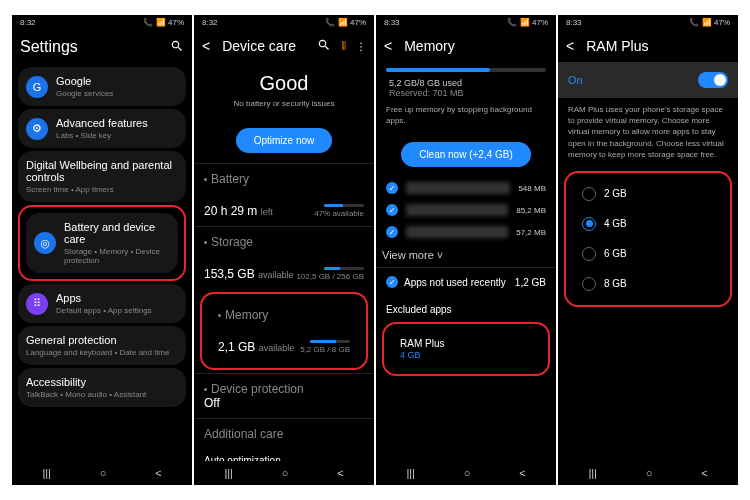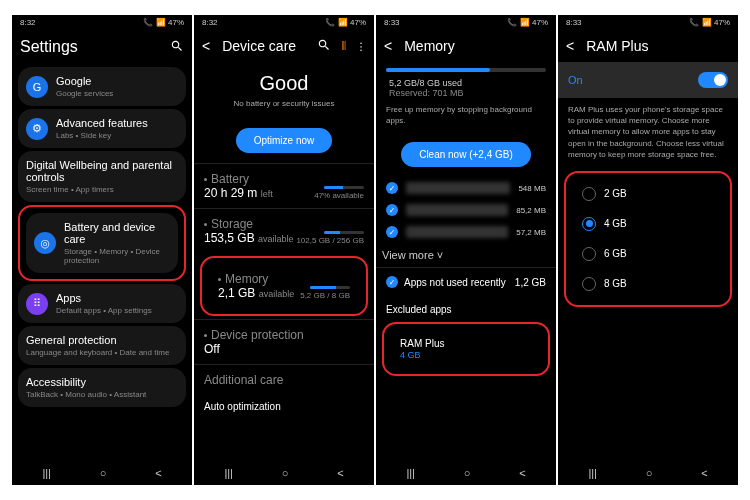--- a/index.html
+++ b/index.html
@@ -23,21 +23,21 @@
 .highlight{border:2px solid #e8252a;border-radius:14px;margin:3px 6px;padding:6px}
 .highlight .section-card{margin:0;background:#171717}
 .nav-bar{position:absolute;bottom:0;left:0;right:0;display:flex;justify-content:space-around;padding:6px;background:#000}
 .nav-icon{color:#ccc;font-size:11px}
 .big-status{text-align:center;padding:10px 0}
 .big-status-title{font-size:20px;font-weight:300}
 .big-status-sub{font-size:8px;color:#aaa;margin-top:4px}
 .btn-blue{background:#2189ff;color:#fff;border:none;border-radius:16px;padding:7px 18px;font-size:10px;margin:10px auto;display:block}
 .metric-card{padding:8px 10px;border-top:1px solid #222}
 .metric-label{font-size:12px;color:#888;display:flex;align-items:center;gap:4px}
-.metric-row{display:flex;justify-content:space-between;align-items:flex-end;margin-top:0}
+.metric-row{display:flex;justify-content:space-between;align-items:flex-end;margin-top:18px}
 .metric-main{font-size:12px}
 .metric-main .dim{color:#888;font-size:9px}
 .metric-right{text-align:right;font-size:8px;color:#888}
 .bar{width:40px;height:3px;background:#333;border-radius:2px;margin-bottom:2px;margin-left:auto;position:relative;overflow:hidden}
 .bar-fill{position:absolute;left:0;top:0;bottom:0;background:#2189ff}
 .mem-bar{height:4px;background:#333;margin:6px 10px;border-radius:2px;position:relative}
 .mem-bar-fill{position:absolute;left:0;top:0;bottom:0;background:#2189ff;border-radius:2px}
 .mem-text{padding:0 13px;font-size:9px;color:#ccc}
 .mem-desc{padding:6px 10px;font-size:8px;color:#aaa;line-height:1.4}
 .app-row{display:flex;align-items:center;padding:5px 10px;gap:8px}

